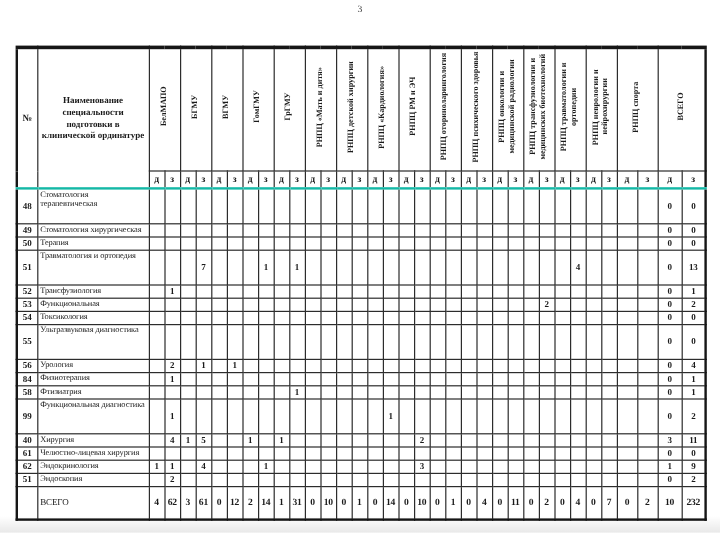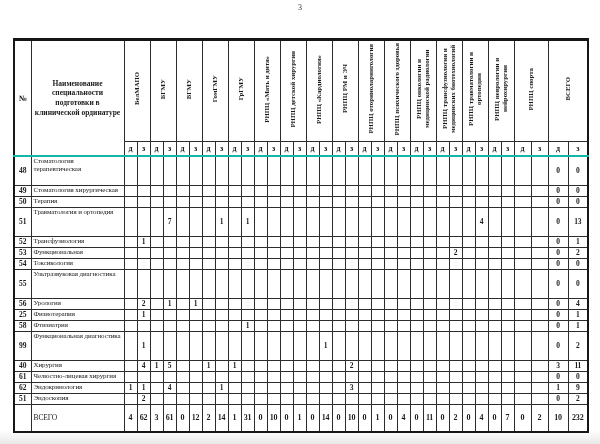--- a/index.html
+++ b/index.html
@@ -481,21 +481,21 @@
         <td class="val"></td>
         <td class="val"></td>
         <td class="val"></td>
         <td class="val"></td>
         <td class="val"></td>
         <td class="val"></td>
         <td class="val">0</td>
         <td class="val">4</td>
       </tr>
       <tr>
-        <td class="num">25</td>
+        <td class="num">84</td>
         <td class="name">Физиотерапия</td>
         <td class="val"></td>
         <td class="val">1</td>
         <td class="val"></td>
         <td class="val"></td>
         <td class="val"></td>
         <td class="val"></td>
         <td class="val"></td>
         <td class="val"></td>
         <td class="val"></td>

